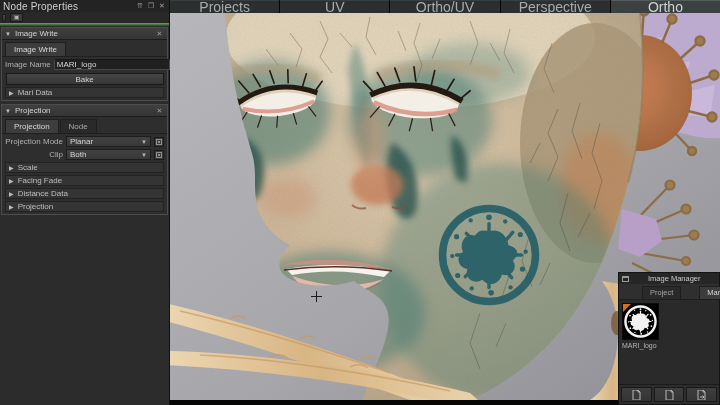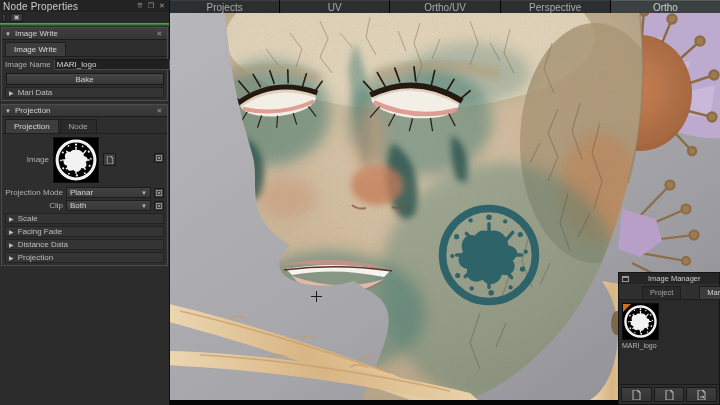--- a/index.html
+++ b/index.html
@@ -52,21 +52,21 @@
   .thumb48 svg, .thumb36 svg { width:100%; height:100%; display:block; }
   .paste-btn { width:13px; height:13px; margin-top:16px; background:#3c3c3c; border:1px solid #1a1a1a;
                display:flex; align-items:center; justify-content:center; }
   .paste-btn svg { width:8px; height:8px; }
   .img-row .spacer { flex:1; }
   .img-row .mini { margin-top:16px; }
 
   
   .viewport { position:absolute; left:170px; top:0; width:550px; height:405px; background:#050505; }
   .vtabs { height:13px; display:flex; background:#050505; gap:1px; }
-  .vtab { flex:1; background:#2c2f2f; color:#a6acac; font-size:10px; display:flex; align-items:center;
+  .vtab { flex:1; background:#2c2f2f; color:#a6acac; font-size:14px; display:flex; align-items:center;
           justify-content:center; border-top:1px solid #3a3e3e; }
   .vtab.active { background:#3b4040; color:#ced2d2; border-top:1px solid #565c5c; }
   .scene { position:relative; width:550px; height:387px; overflow:hidden; }
   .scene svg { display:block; }
   .bottom-strip { position:absolute; left:0; bottom:0; width:550px; height:5px; background:#060606; }
   .crosshair { position:absolute; left:141px; top:291px; width:11px; height:11px; pointer-events:none; }
   .crosshair:before, .crosshair:after { content:""; position:absolute; background:#1c1c1c; }
   .crosshair:before { left:5px; top:0; width:1px; height:11px; }
   .crosshair:after  { left:0; top:5px; width:11px; height:1px; }
 
@@ -174,39 +174,20 @@
     <section class="group">
       <div class="sec-header">
         <span class="tri">▼</span>
         <span class="lbl">Projection</span>
         <span class="x">✕</span>
       </div>
       <div class="tabrow">
         <div class="ptab active">Projection</div>
         <div class="ptab">Node</div>
       </div>
-      <div class="img-row">
-        <label>Image</label>
-        <div class="thumb48">
-          <svg viewBox="0 0 100 100">
-              <use href="#mari-splat"></use>
-            </svg>
-        </div>
-        <div class="paste-btn">
-          <svg viewBox="0 0 9 10">
-              <use href="#doc-icon"></use>
-            </svg>
-        </div>
-        <span class="spacer"></span>
-        <div class="mini">
-          <svg>
-              <use href="#node-mini"></use>
-            </svg>
-        </div>
-      </div>
       <div class="frow">
         <label>Projection Mode</label>
         <div class="select">
           <span class="val">Planar</span>
           <span class="chev">▼</span>
         </div>
         <div class="mini">
           <svg>
               <use href="#node-mini"></use>
             </svg>

